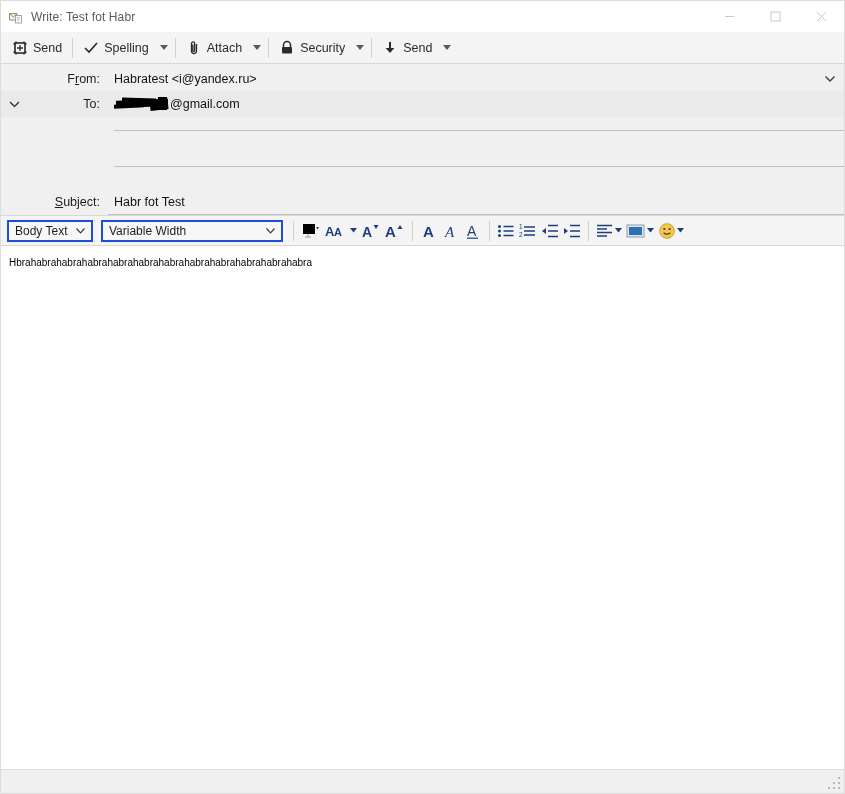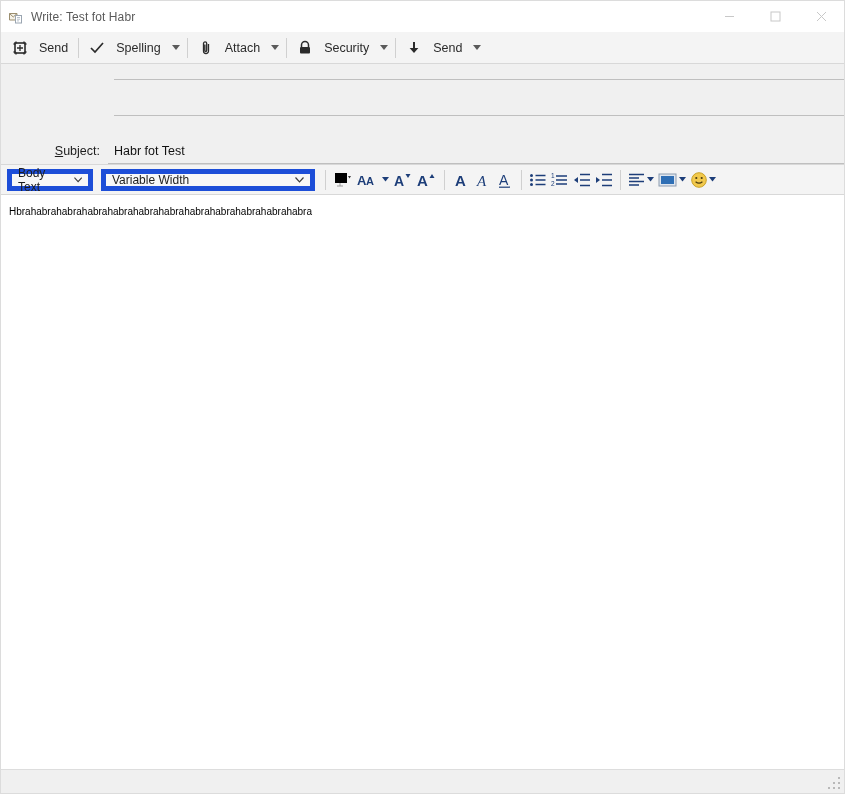--- a/index.html
+++ b/index.html
@@ -61,21 +61,21 @@
     height: 32px; min-height: 32px;
     background: #f4f4f4;
     display: flex; align-items: center;
     border-bottom: 1px solid #d8d8d8;
     padding-left: 4px;
   }
   .tb-btn {
     display: flex; align-items: center;
     height: 26px; padding: 0 7px;
     font-size: 12.5px; color: #2b2b2b;
-    gap: 11px;
+    gap: 5px;
   }
   .tb-ico { width: 16px; height: 16px; display: block; flex: 0 0 auto; }
   .tb-split {
     width: 16px; height: 26px;
     display: flex; align-items: center; justify-content: center;
   }
   .tb-sep {
     width: 1px; height: 20px; background: #d0d0d0; margin: 0 3px;
   }
 
@@ -156,28 +156,28 @@
   .fmtbar {
     height: 30px; min-height: 30px;
     background: #f4f4f4;
     display: flex; align-items: center;
     border-bottom: 1px solid #d8d8d8;
     padding-left: 6px;
   }
   .combo {
     height: 22px;
     background: #f7f7f7;
-    border: 5px solid #1d4ed8;
+    border: 2px solid #1d4ed8;
     display: flex; align-items: center;
     font-size: 12px; color: #1d1d1d;
     padding: 0 6px; gap: 8px;
     justify-content: space-between;
   }
   .combo.para { width: 86px; }
-  .combo.font { width: 214px; margin-left: 8px; }
+  .combo.font { width: 182px; margin-left: 8px; }
   .fmt-sep { width: 1px; height: 20px; background: #d0d0d0; margin: 0 5px; }
   .fmt-btn {
     height: 24px; min-width: 22px;
     display: flex; align-items: center; justify-content: center;
     padding: 0 2px;
   }
   .fmt-btn svg { display: block; }
   .caret-sm { margin-left: 1px; }
 
   
@@ -318,21 +318,43 @@
     </div>
     <div class="tb-split">
       <svg width="8" height="5" viewBox="0 0 8 5">
           <path d="M0 0 L4 5 L8 0 Z" fill="#5a5a5a"></path>
         </svg>
     </div>
   </div>
 
   <div class="headers">
 
-
+    <div class="hrow from">
+      <span class="hlabel indent-from">F<u>r</u>om:</span>
+      <span class="hval underlined">Habratest &lt;i@yandex.ru&gt;</span>
+      <span class="fromchev">
+        <svg width="10" height="6" viewBox="0 0 10 6">
+            <path d="M0.5 0.5 L5 5 L9.5 0.5" fill="none" stroke="#3c3c3c" stroke-width="1.4"></path>
+          </svg>
+      </span>
+    </div>
+
+    <div class="hrow torow-bg">
+      <span class="expand-cell">
+        <svg width="11" height="7" viewBox="0 0 11 7">
+            <path d="M1 1 L5.5 5.5 L10 1" fill="none" stroke="#3c3c3c" stroke-width="1.5"></path>
+          </svg>
+      </span>
+      <span class="hlabel" style="width:80px">To:</span>
+      <span class="hval">
+        <span class="redact">
+          <i class="r1"></i><i class="r2"></i><i class="r3"></i><i class="r4"></i><i class="r5"></i>
+        </span><span>@gmail.com</span>
+      </span>
+    </div>
 
     <div class="emptyrow">
         <span class="line"></span>
       </div>
     <div class="spacer-row"></div>
     <div class="emptyrow">
         <span class="line"></span>
       </div>
     <div class="spacer-row"></div>
 

